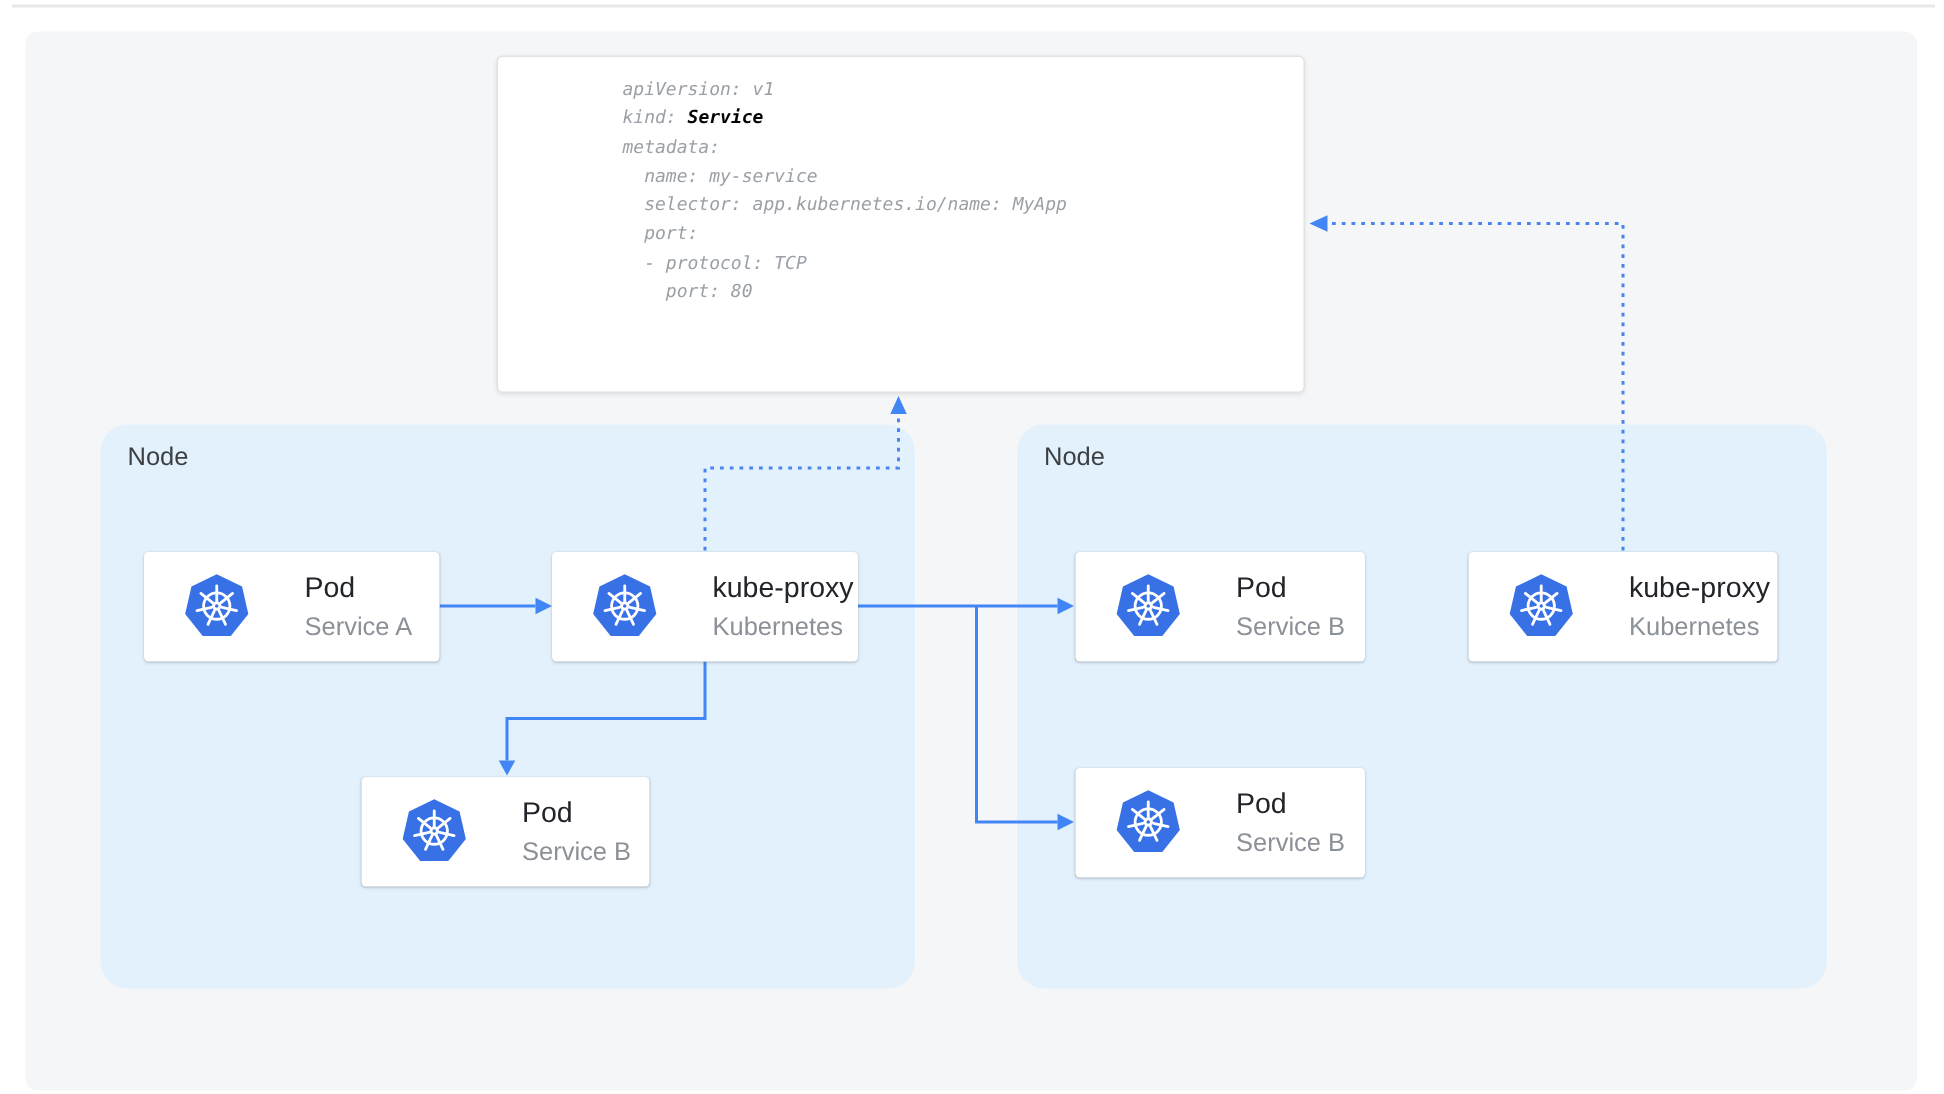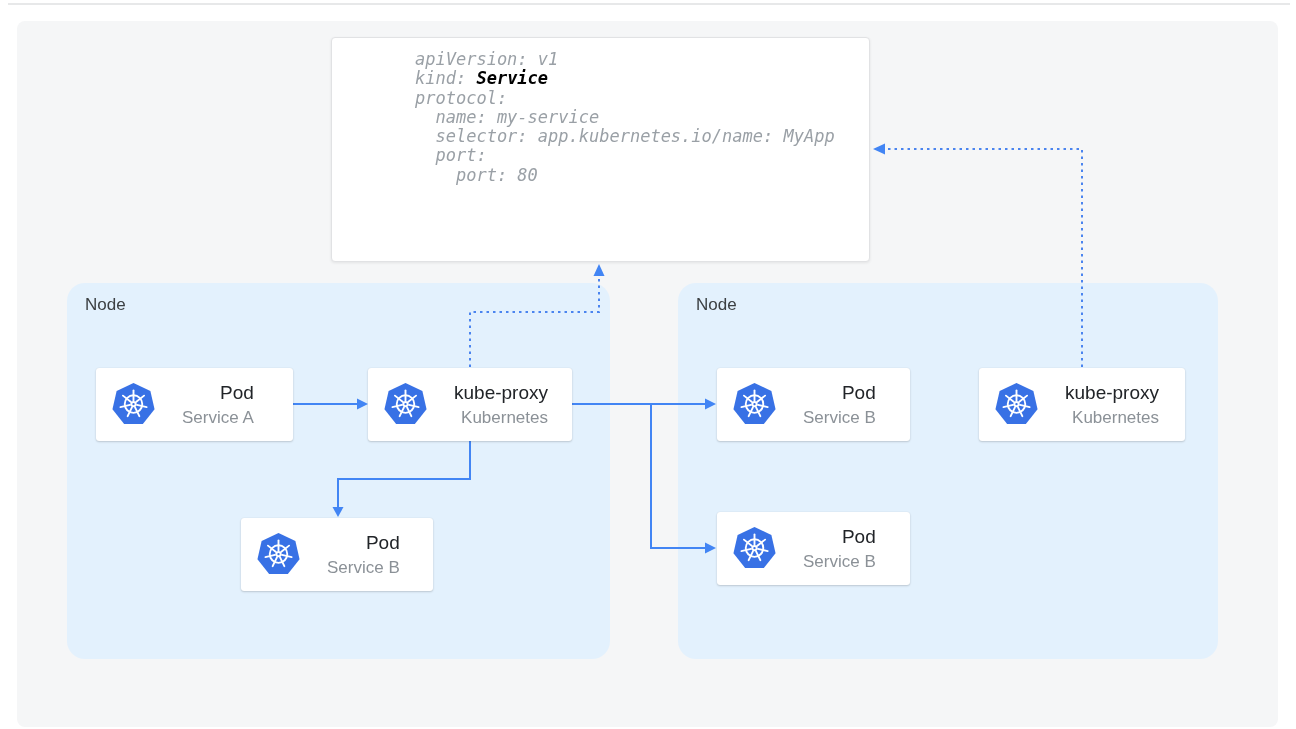--- a/index.html
+++ b/index.html
@@ -5,30 +5,30 @@
   html,body{margin:0;padding:0;background:#ffffff;}
   .stage{position:relative;width:1296px;height:729px;background:#fff;
          font-family:"Liberation Sans",sans-serif;overflow:hidden;}
   .top-rule{position:absolute;left:8px;top:3px;width:1282px;height:2px;background:#e7e8e9;}
   .panel{position:absolute;left:17px;top:21px;width:1261px;height:706px;
          background:#f5f6f7;border-radius:8px;}
   .node{position:absolute;background:#e3f1fd;border-radius:18px;}
   .node-label{position:absolute;left:18px;top:12px;font-size:17px;color:#3c4043;}
   .card{position:absolute;background:#fff;border-radius:3px;box-sizing:border-box;
         box-shadow:0 1px 2px rgba(60,64,67,.22),0 0 1px rgba(60,64,67,.14);
-        display:flex;align-items:center;padding-left:15px;gap:26px;text-align:right;}
+        display:flex;align-items:center;padding-left:26px;gap:36px;}
   .k8s-icon{width:45px;height:45px;flex:0 0 auto;display:block;}
   .card-text{display:flex;flex-direction:column;}
   .card-title{font-size:19px;color:#212428;line-height:1.15;}
   .card-sub{font-size:17px;color:#8b9197;line-height:1.15;margin-top:4px;}
   .yaml-card{position:absolute;left:331px;top:37px;width:539px;height:225px;
         background:#fff;border:1px solid #e1e2e4;border-radius:4px;box-sizing:border-box;
         box-shadow:0 1px 3px rgba(0,0,0,.08);padding:12px 10px 0 83px;
         font-family:"DejaVu Sans Mono",monospace;font-style:italic;
-        font-size:17px;line-height:19.3px;color:#9aa0a6;}
+        font-size:12px;line-height:19.3px;color:#9aa0a6;}
   .code-line{white-space:pre;}
   .code-line .b{font-weight:bold;color:#000000;}
   svg.overlay{position:absolute;left:0;top:0;pointer-events:none;}
   .solid{stroke:#4285f4;stroke-width:2;fill:none;}
   .dotted{stroke:#4a84ef;stroke-width:2;fill:none;stroke-dasharray:2.5 4;}
   .ah{fill:#4285f4;stroke:none;}
 </style>
 </head>
 <body>
 
@@ -81,24 +81,25 @@
     <polygon class="ah" points="593.5,276 604.5,276 599,264"></polygon>
 
     <path class="dotted" d="M1082 367 V149 H885"></path>
     <polygon class="ah" points="885,143.5 885,154.5 873,149"></polygon>
   </svg>
 
   <div class="yaml-card">
     <div id="yaml-code">
         <div class="code-line"><span>apiVersion: v1</span></div>
         <div class="code-line"><span>kind: </span><span class="b">Service</span></div>
-        <div class="code-line"><span>protocol:</span></div>
+        <div class="code-line"><span>metadata:</span></div>
         <div class="code-line"><span>  name: my-service</span></div>
         <div class="code-line"><span>  selector: app.kubernetes.io/name: MyApp</span></div>
         <div class="code-line"><span>  port:</span></div>
+        <div class="code-line"><span>  - protocol: TCP</span></div>
         <div class="code-line"><span>    port: 80</span></div>
       </div>
   </div>
 
   <div class="card" style="left:96px;top:368px;width:197px;height:73px;">
     <svg class="k8s-icon" viewBox="0 0 100 100">
         <use href="#k8slogo"></use>
       </svg>
     <div class="card-text">
       <div class="card-title">Pod</div>

